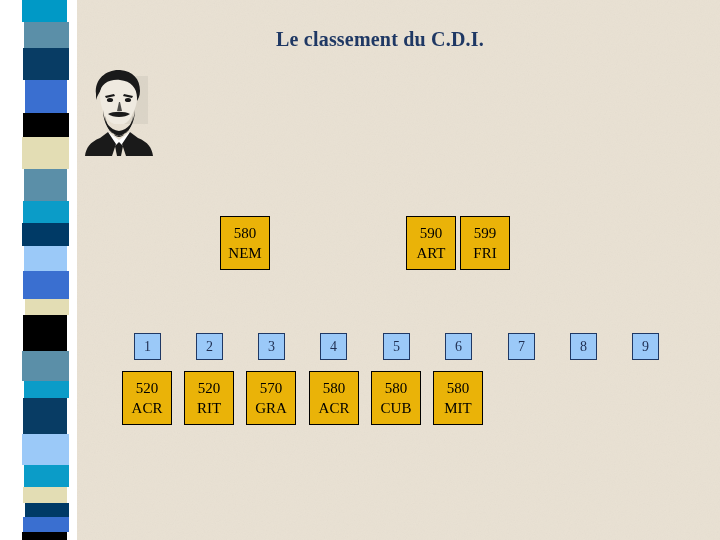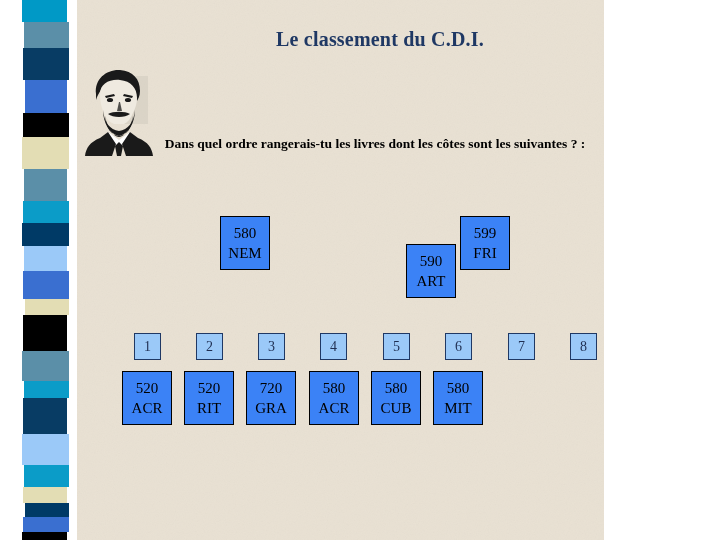--- a/index.html
+++ b/index.html
@@ -10,21 +10,21 @@
   body {
     width: 720px;
     height: 540px;
     overflow: hidden;
     background: #ffffff;
     font-family: "Liberation Serif", "DejaVu Serif", serif;
   }
 
   #slide {
     position: relative;
-    width: 604px;
+    width: 720px;
     height: 540px;
     background: #e9e1d3;
     overflow: hidden;
   }
 
   
   #paper-texture {
     position: absolute;
     left: 0; top: 0;
     width: 720px; height: 540px;
@@ -85,21 +85,21 @@
   #instruction-2 {
     left: 150px; top: 134px;
     width: 450px;
   }
 
   
   .cote-card {
     position: absolute;
     width: 50px;
     height: 54px;
-    background: #3b82f6;
+    background: #eab308;
     border: 1.5px solid #000000;
     box-sizing: border-box;
     display: flex;
     flex-direction: column;
     align-items: center;
     justify-content: center;
     font-size: 15px;
     color: #000000;
     line-height: 20px;
   }
@@ -196,28 +196,27 @@
 
       <path d="M22 74 C12 78 8 84 7 92 L34 92 L38 80 L30 68 Z"></path>
       <path d="M60 74 C70 78 74 84 75 92 L48 92 L44 80 L52 68 Z"></path>
 
       <path d="M41 78 L45 82 L43 92 L39 92 L37 82 Z" fill="#1a1a1a"></path>
     </g>
   </svg>
 
   <div id="slide-title">Le classement du C.D.I.</div>
 
-  <div class="instruction" id="instruction-2">Dans quel ordre rangerais-tu les livres dont les côtes sont les suivantes ? :</div>
 
   <div id="example-cards">
       <div class="cote-card" style="left: 220px; top: 216px;">
         <span class="cote-num">580</span>
         <span class="cote-letters">NEM</span>
       </div>
-      <div class="cote-card" style="left: 406px; top: 216px; margin-top: 28px;">
+      <div class="cote-card" style="left: 406px; top: 216px;">
         <span class="cote-num">590</span>
         <span class="cote-letters">ART</span>
       </div>
       <div class="cote-card" style="left: 460px; top: 216px;">
         <span class="cote-num">599</span>
         <span class="cote-letters">FRI</span>
       </div>
     </div>
 
   <div id="answer-slots">
@@ -235,21 +234,21 @@
   <div id="answer-cards">
       <div class="cote-card" style="left: 122px; top: 371px;">
         <span class="cote-num">520</span>
         <span class="cote-letters">ACR</span>
       </div>
       <div class="cote-card" style="left: 184px; top: 371px;">
         <span class="cote-num">520</span>
         <span class="cote-letters">RIT</span>
       </div>
       <div class="cote-card" style="left: 246px; top: 371px;">
-        <span class="cote-num">720</span>
+        <span class="cote-num">570</span>
         <span class="cote-letters">GRA</span>
       </div>
       <div class="cote-card" style="left: 309px; top: 371px;">
         <span class="cote-num">580</span>
         <span class="cote-letters">ACR</span>
       </div>
       <div class="cote-card" style="left: 371px; top: 371px;">
         <span class="cote-num">580</span>
         <span class="cote-letters">CUB</span>
       </div>

